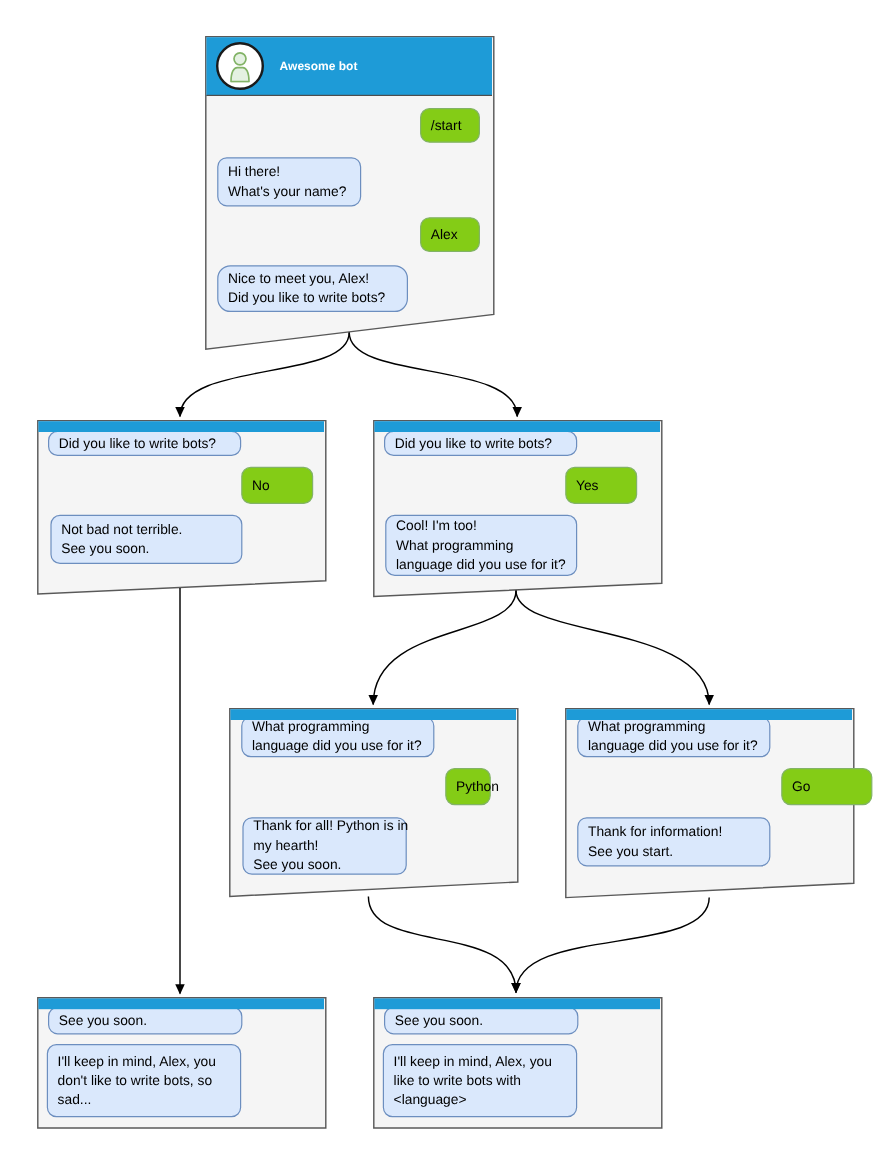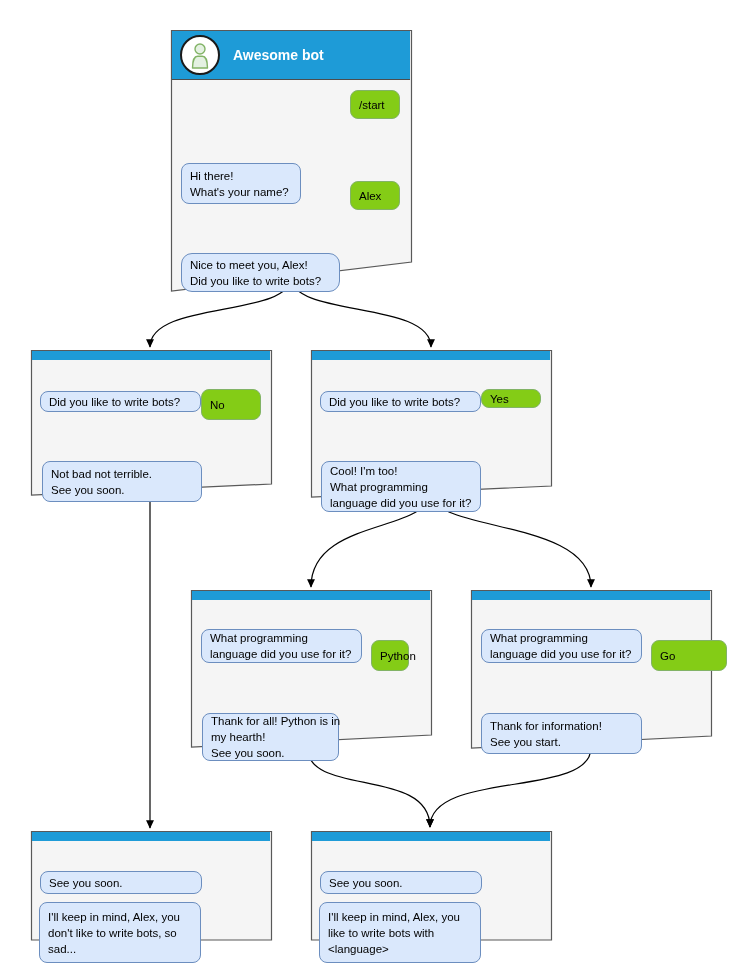--- a/index.html
+++ b/index.html
@@ -18,29 +18,29 @@
     position: absolute; left: 1px; top: 1px; width: 238px; height: 49px;
     box-sizing: border-box; background: #1e9bd7; border-bottom: 1px solid #4d4d4d;
     display: flex; align-items: center; padding-left: 8px; z-index: 3;
   }
   .avatar {
     width: 36px; height: 36px; border-radius: 50%; background: #ffffff;
     border: 2px solid #1a1a1a; display: flex; align-items: center; justify-content: center;
     flex: 0 0 auto;
   }
   .window-title {
-    margin-left: 13px; color: #ffffff; font-weight: bold; font-size: 14px; white-space: pre;
+    margin-left: 13px; color: #ffffff; font-weight: bold; font-size: 10px; white-space: pre;
   }
 
   .bubble {
     position: absolute; box-sizing: border-box; border-radius: 8px;
     font-size: 11.5px; line-height: 16px; white-space: pre;
     display: flex; align-items: center; padding: 0 8px; z-index: 2;
   }
-  .bot  { background: #dae8fc; border: 1px solid #6c8ebf; margin-top: 32px; }
+  .bot  { background: #dae8fc; border: 1px solid #6c8ebf; }
   .user { background: #84cc16; border: 1px solid #82b366; }
 </style>
 </head>
 <body>
 
 <div id="canvas">
 
   <svg id="bg-svg" width="743" height="971" viewBox="0 0 743 971">
     <defs>
       <marker id="ah" viewBox="0 0 10 10" refX="8.6" refY="5" markerWidth="9" markerHeight="9" orient="auto" markerUnits="userSpaceOnUse">
@@ -87,21 +87,21 @@
     <div class="titlebar"></div>
     <div class="bubble bot" style="left:9px; top:9px; width:161px; height:21px;">Did you like to write bots?</div>
     <div class="bubble user" style="left:170px; top:39px; width:60px; height:31px;">No</div>
     <div class="bubble bot" style="left:11px; top:79px; width:160px; height:41px;">Not bad not terrible.
 See you soon.</div>
   </div>
 
   <div class="window" style="left:311px; top:350px; width:240px; height:147px;">
     <div class="titlebar"></div>
     <div class="bubble bot" style="left:9px; top:9px; width:161px; height:21px;">Did you like to write bots?</div>
-    <div class="bubble user" style="left:170px; top:39px; width:60px; height:19px;">Yes</div>
+    <div class="bubble user" style="left:160px; top:39px; width:60px; height:31px;">Yes</div>
     <div class="bubble bot" style="left:10px; top:79px; width:160px; height:51px;">Cool! I'm too!
 What programming
 language did you use for it?</div>
   </div>
 
   <div class="window" style="left:191px; top:590px; width:240px; height:157px;">
     <div class="titlebar"></div>
     <div class="bubble bot" style="left:10px; top:7px; width:161px; height:34px;">What programming
 language did you use for it?</div>
     <div class="bubble user" style="left:180px; top:50px; width:38px; height:31px;">Python</div>

